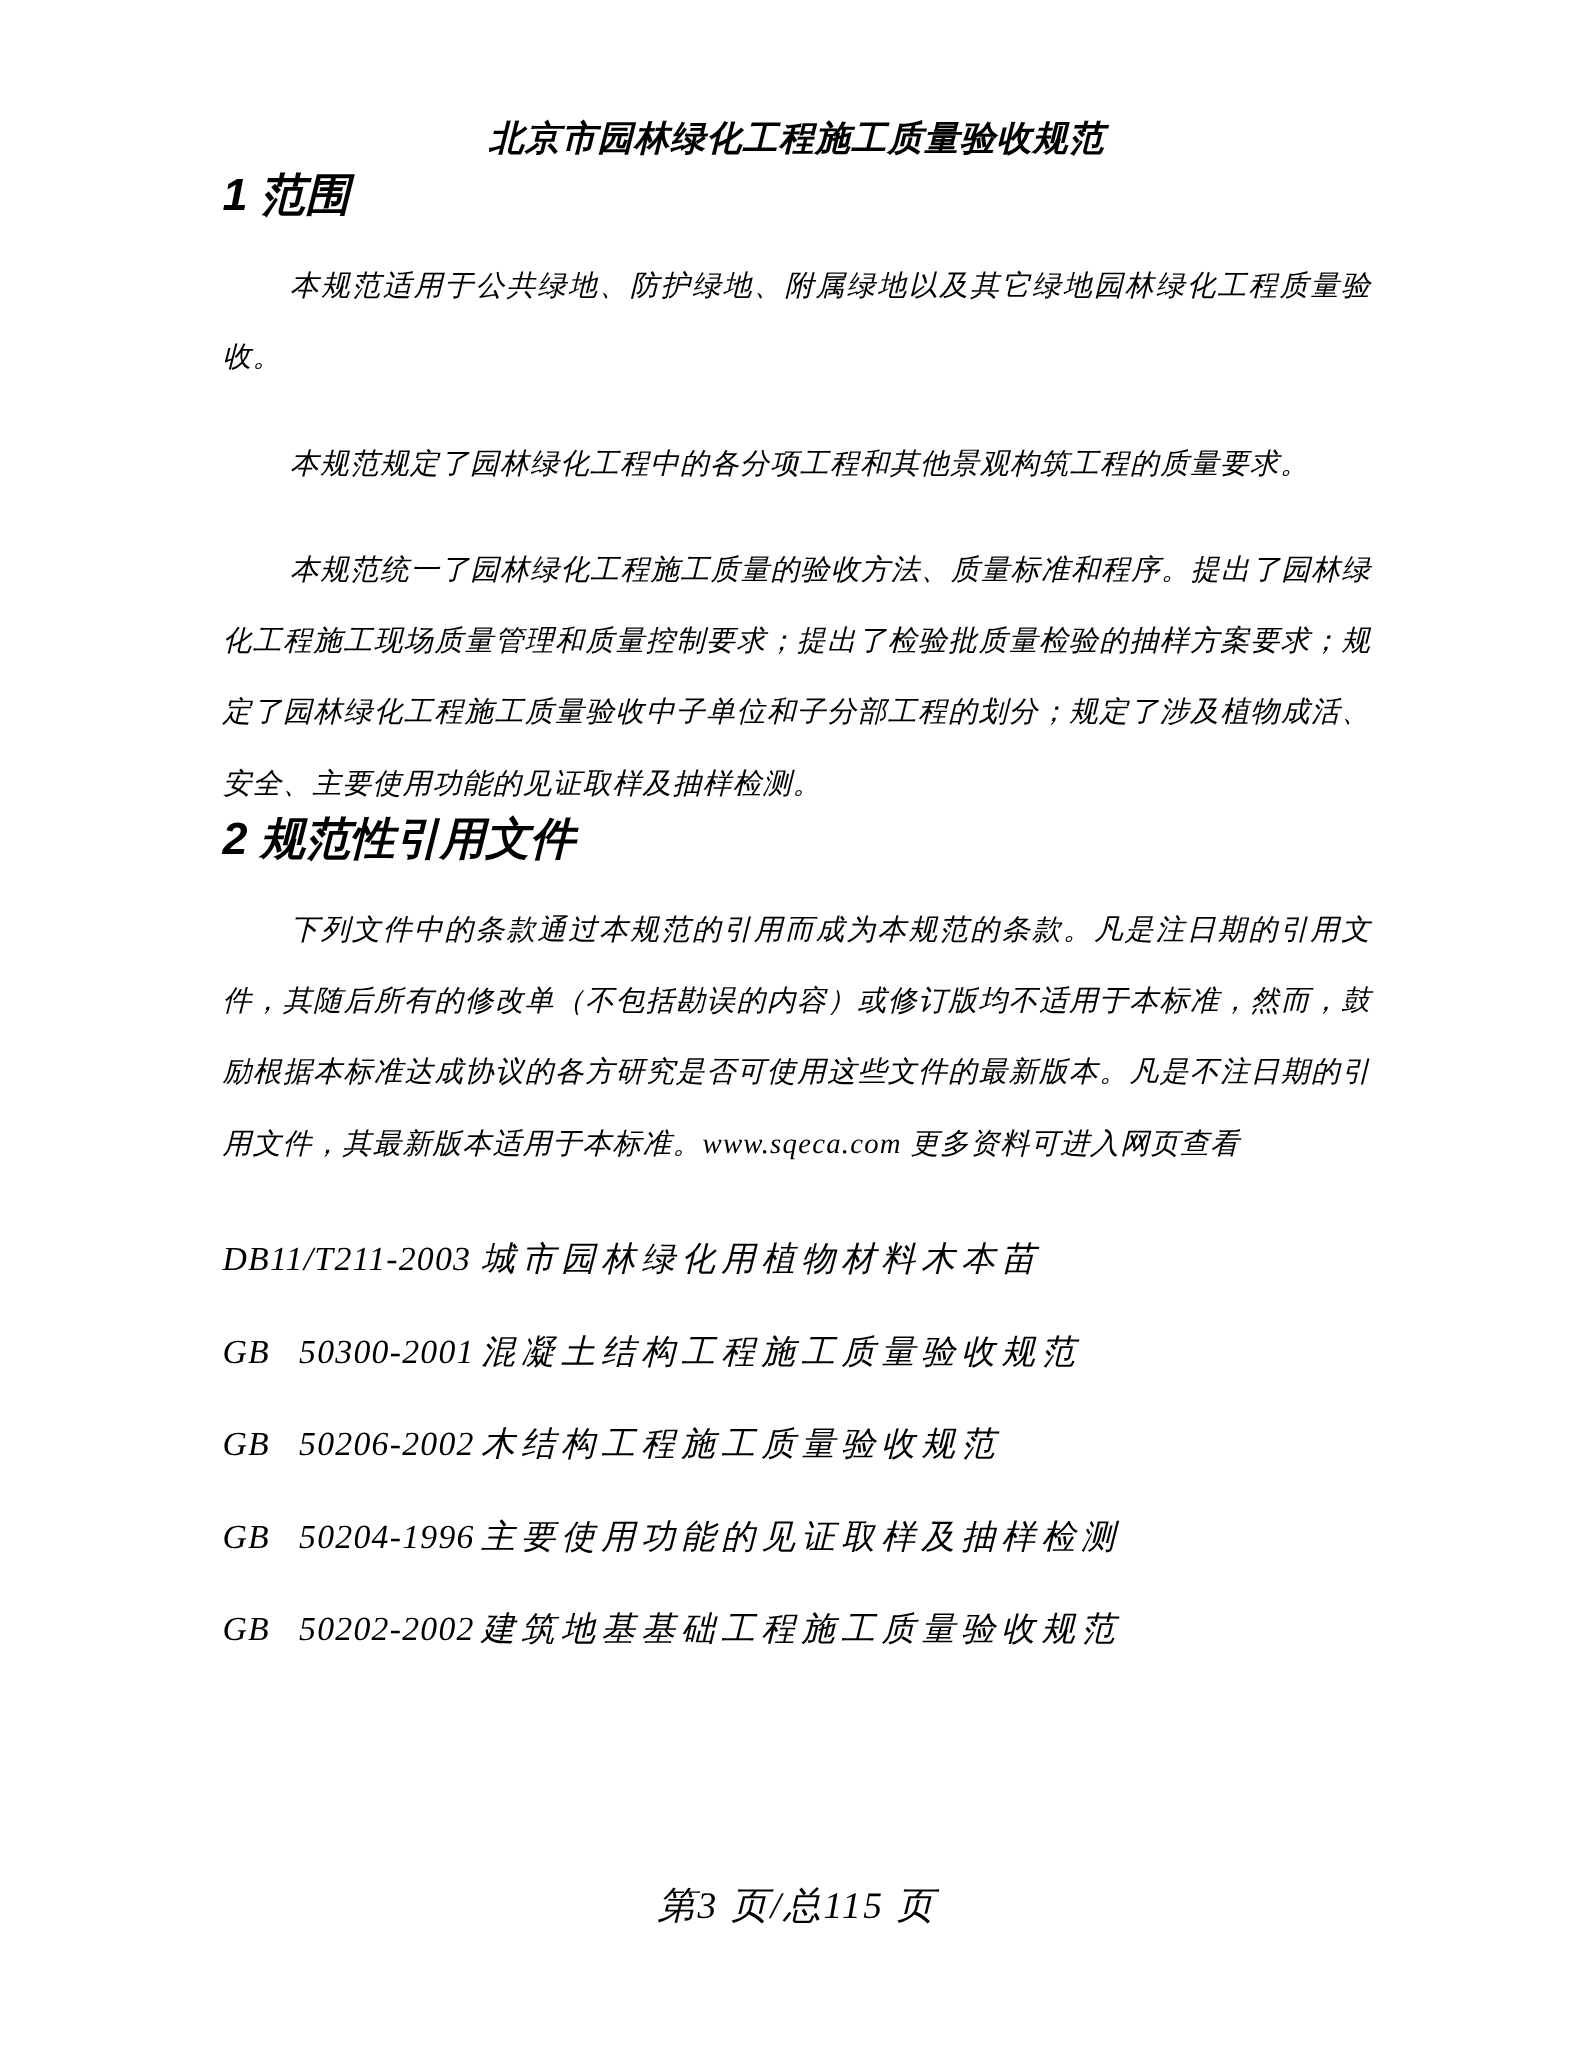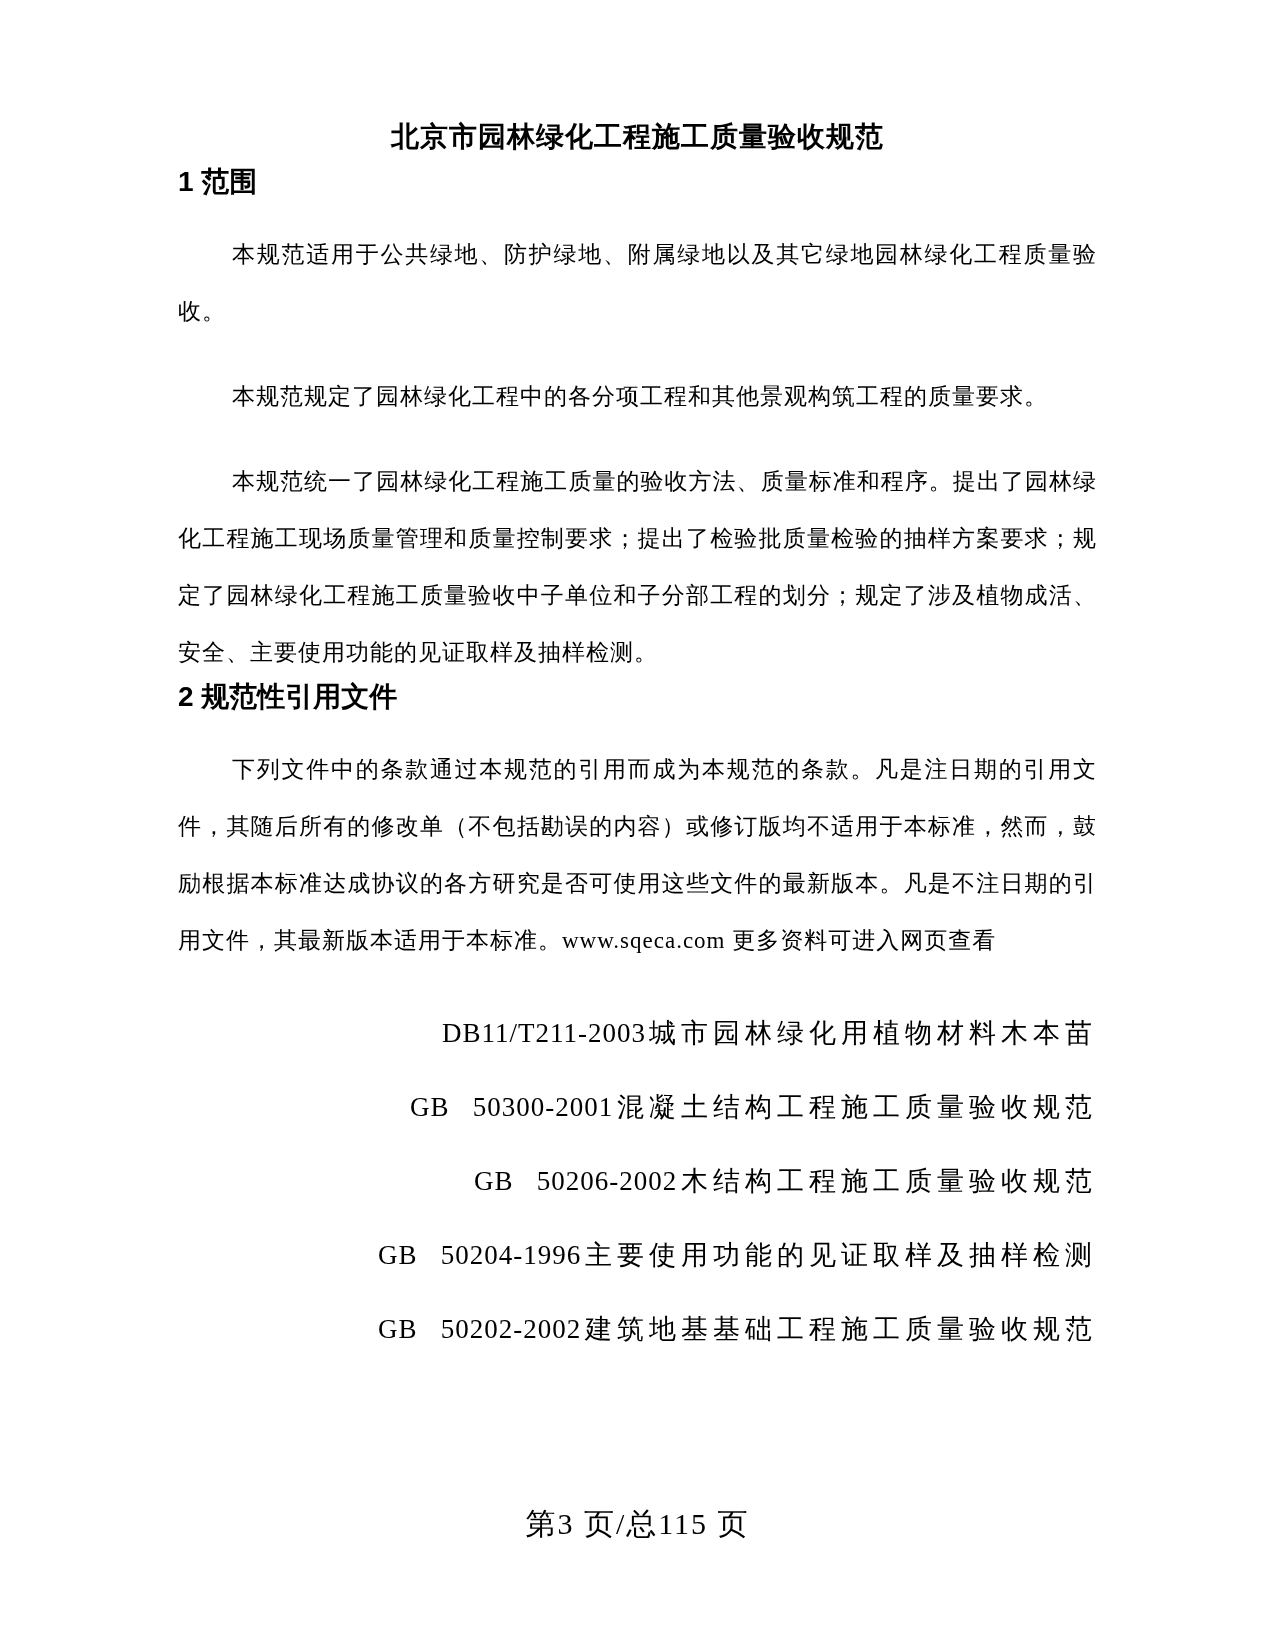--- a/index.html
+++ b/index.html
@@ -6,54 +6,54 @@
   html, body { background: #ffffff; }
   .page {
     position: relative;
     width: 1275px;
     height: 1650px;
     margin: 0 auto;
     background: #ffffff;
     color: #000000;
     font-family: "Liberation Serif", "DejaVu Serif", serif;
     font-size: 27px;
-    padding: 120px 178px 30px 178px;
+    padding: 94px 178px 30px 178px;
     overflow: hidden;
+    font-style: italic;
   }
   .doc-title {
     font-family: "Liberation Sans", "DejaVu Sans", sans-serif;
     font-size: 28px;
     font-weight: bold;
     text-align: center;
     line-height: 34px;
     letter-spacing: 1px;
     margin-bottom: 12px;
   }
   .section-heading {
     font-family: "Liberation Sans", "DejaVu Sans", sans-serif;
-    font-size: 28px;
+    font-size: 36px;
     font-weight: bold;
     line-height: 32px;
     margin-bottom: 12px;
   }
   .para {
     font-size: 23px;
     line-height: 57px;
     text-align: justify;
     text-indent: 54px;
     margin-top: 28px;
     letter-spacing: 1px;
   }
   .ref-list { margin-top: 36px; }
   .ref-row {
     display: flex;
     align-items: baseline;
     line-height: 57px;
     margin-top: 17px;
-    justify-content: flex-end;
   }
   .ref-code {
     white-space: pre;
     min-width: 207px;
     letter-spacing: 1px;
     flex: 0 0 auto;
   }
   .ref-title {
     letter-spacing: 5px;
   }

